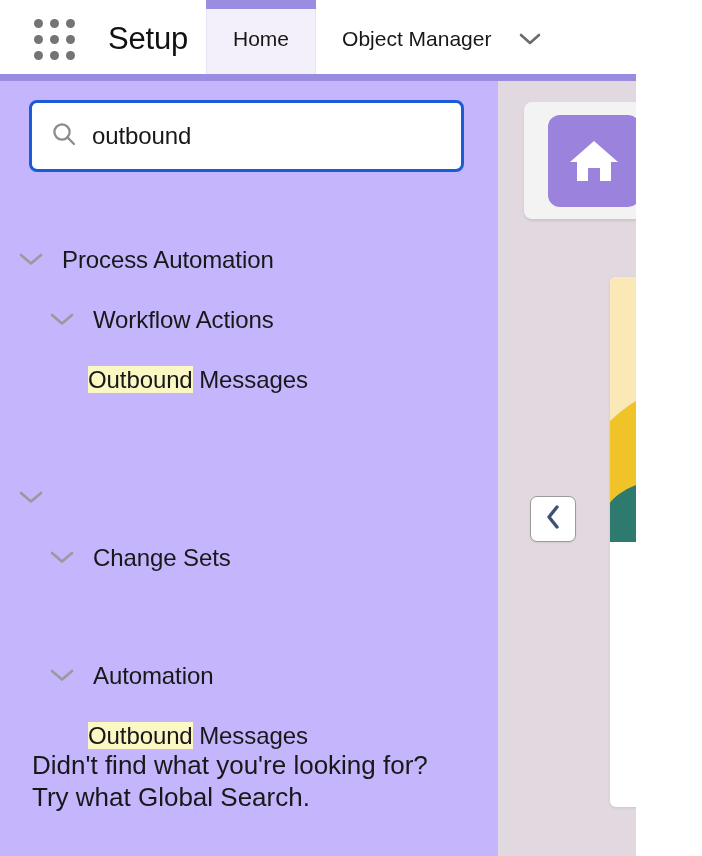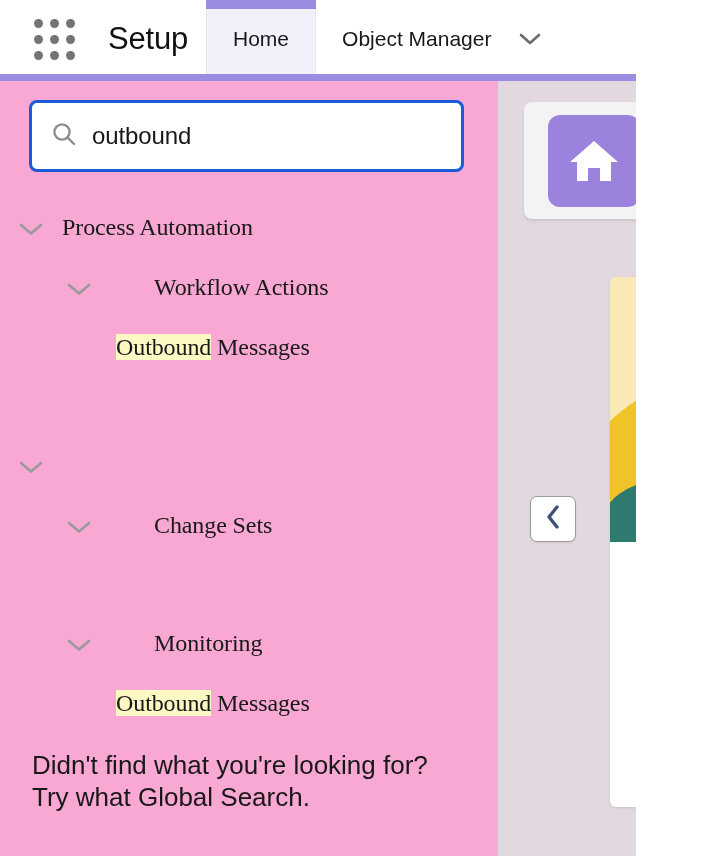--- a/index.html
+++ b/index.html
@@ -114,21 +114,21 @@
     height: 7px;
     background: #9a8ce0;
   }
 
   
   .left-panel {
     position: absolute;
     top: 81px; left: 0;
     width: 498px;
     height: 775px;
-    background: #f9a8d4;
+    background: #c4b5fd;
     overflow: hidden;
   }
 
   .search-wrap {
     position: absolute;
     top: 19px;
     left: 29px;
     width: 435px;
     height: 72px;
     border: 3px solid #1b5bd7;
@@ -149,24 +149,23 @@
   
   .tree {
     position: absolute;
     top: 133px;
     left: 0;
     width: 498px;
   }
 
   .tree-row {
     display: flex;
-    align-items: flex-start;
+    align-items: flex-end;
     height: 60px;
     cursor: pointer;
-    font-family: Liberation Serif, serif;
   }
   .tree-row.leaf { cursor: pointer; }
 
   .tw-chevron {
     flex: 0 0 auto;
     width: 30px;
     height: 30px;
     display: flex;
     align-items: center;
     justify-content: center;
@@ -178,23 +177,23 @@
     white-space: nowrap;
     letter-spacing: -0.1px;
   }
   .tree-label .hl {
     background: #fbf8c4;
   }
 
   
   .lvl0 { padding-left: 16px; }
   .lvl0 .tree-label { margin-left: 16px; }
-  .lvl1 { padding-left: 64px; gap: 44px; }
+  .lvl1 { padding-left: 47px; }
   .lvl1 .tree-label { margin-left: 16px; }
-  .lvl2 { padding-left: 116px; }
+  .lvl2 { padding-left: 88px; }
 
   .gap-block { height: 58px; }
 
   .footer-note {
     position: absolute;
     top: 668px;
     left: 32px;
     width: 440px;
     font-size: 26px;
     line-height: 32px;
@@ -423,21 +422,21 @@
 
 
       <div class="gap-block"></div>
 
       <div class="tree-row lvl1">
         <span class="tw-chevron">
           <svg width="26" height="16" viewBox="0 0 26 16" aria-hidden="true">
             <path d="M3 4 L13 12.5 L23 4" fill="none" stroke="#9a9a9a" stroke-width="2.6" stroke-linecap="round" stroke-linejoin="round"></path>
           </svg>
         </span>
-        <span class="tree-label">Monitoring</span>
+        <span class="tree-label">Automation</span>
       </div>
 
       <div class="tree-row lvl2 leaf">
         <span class="tree-label">
           <span class="hl">Outbound</span><span> Messages</span>
         </span>
       </div>
 
     </div>
 

